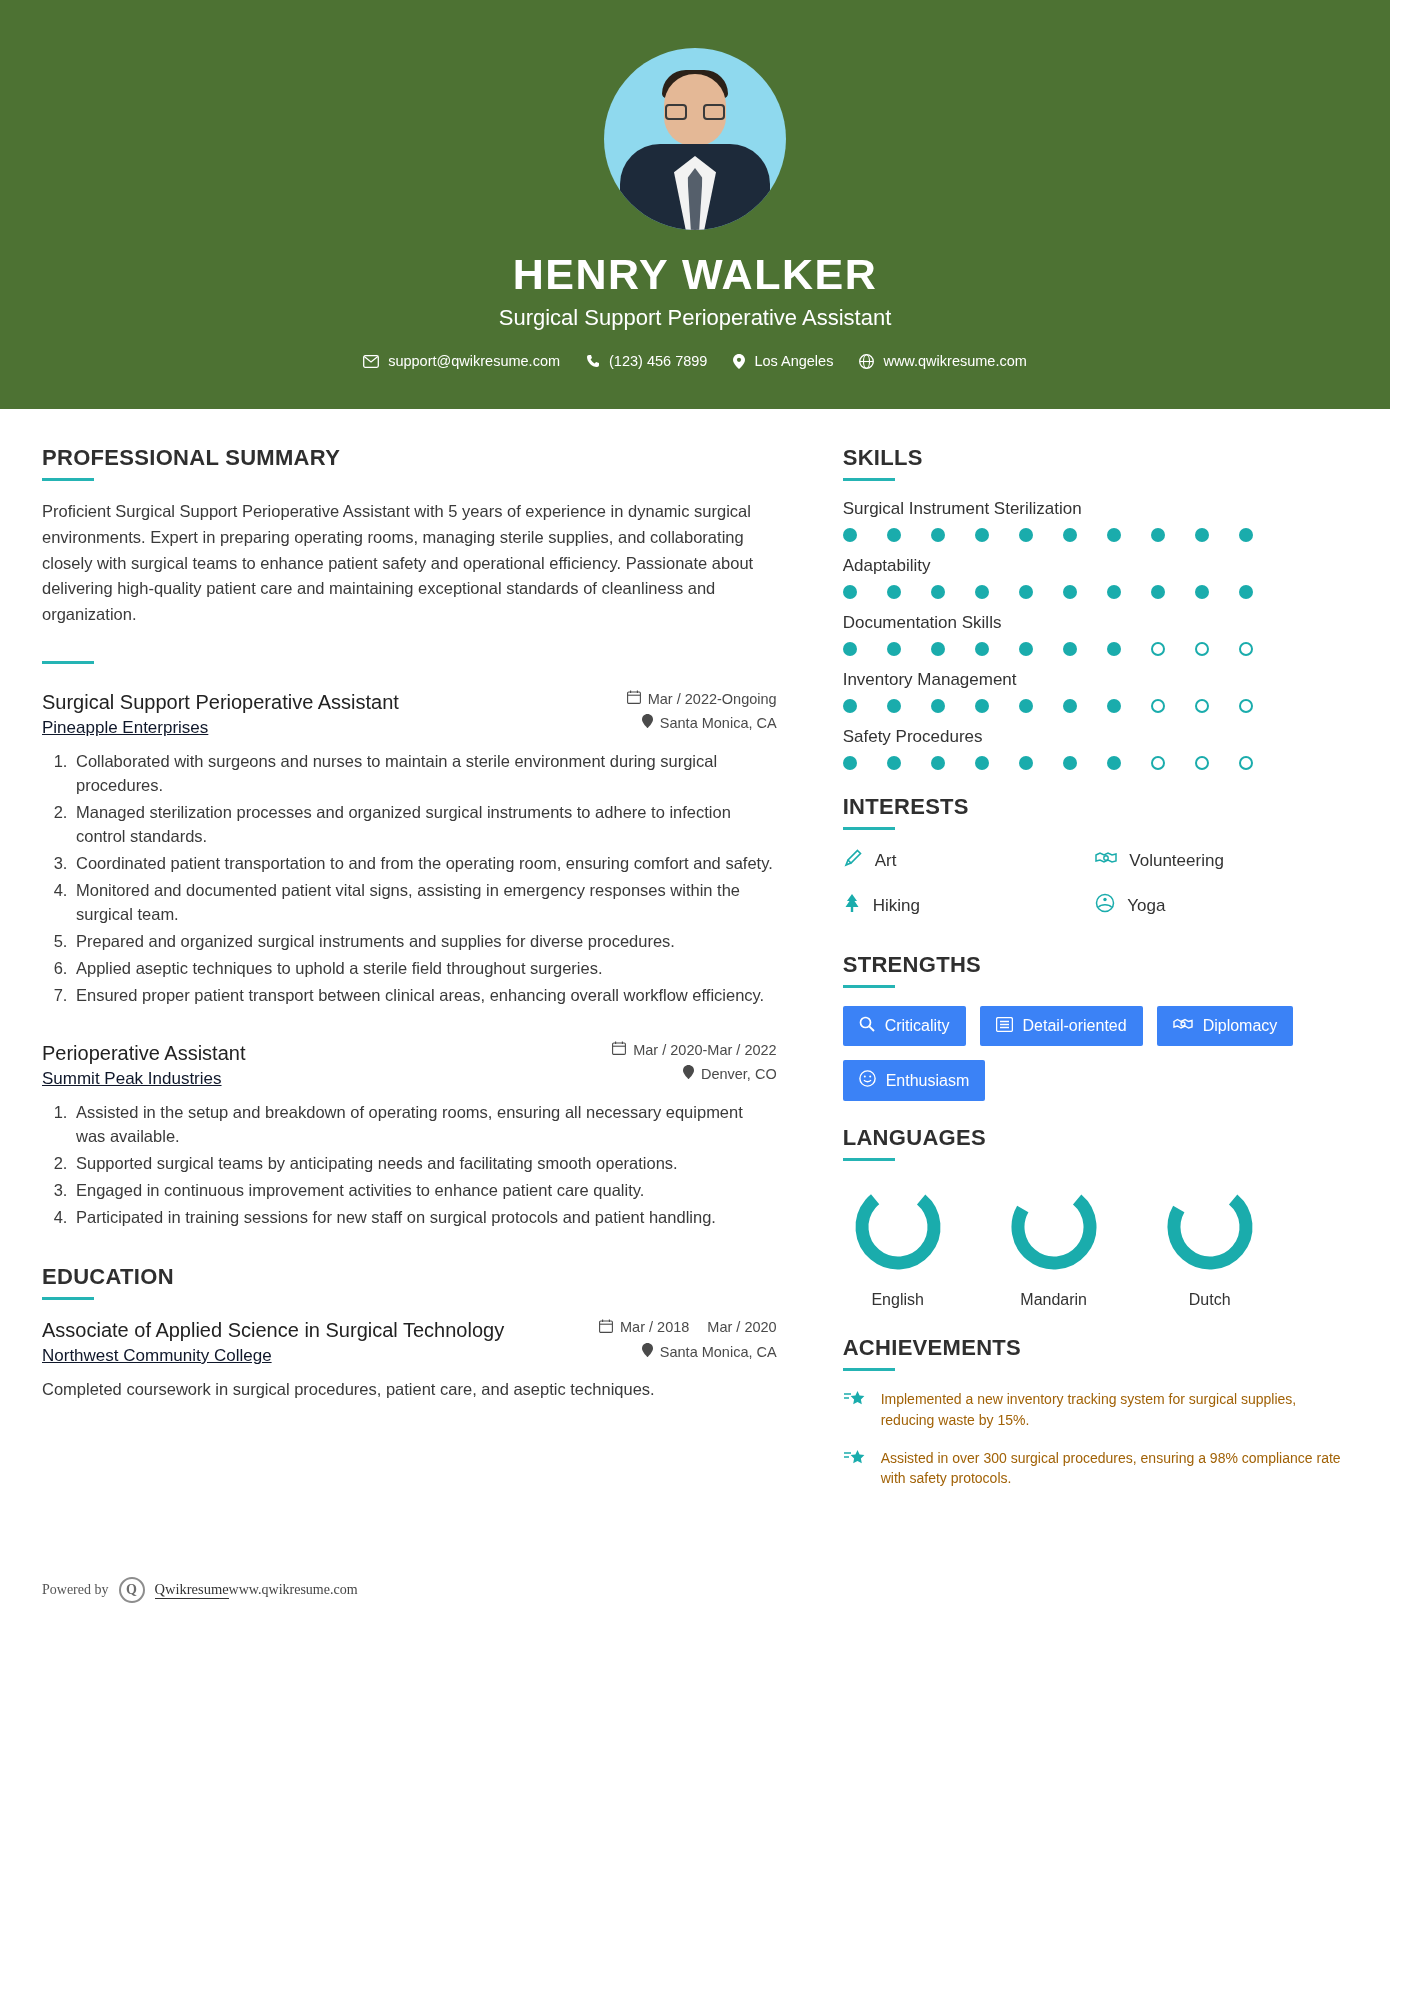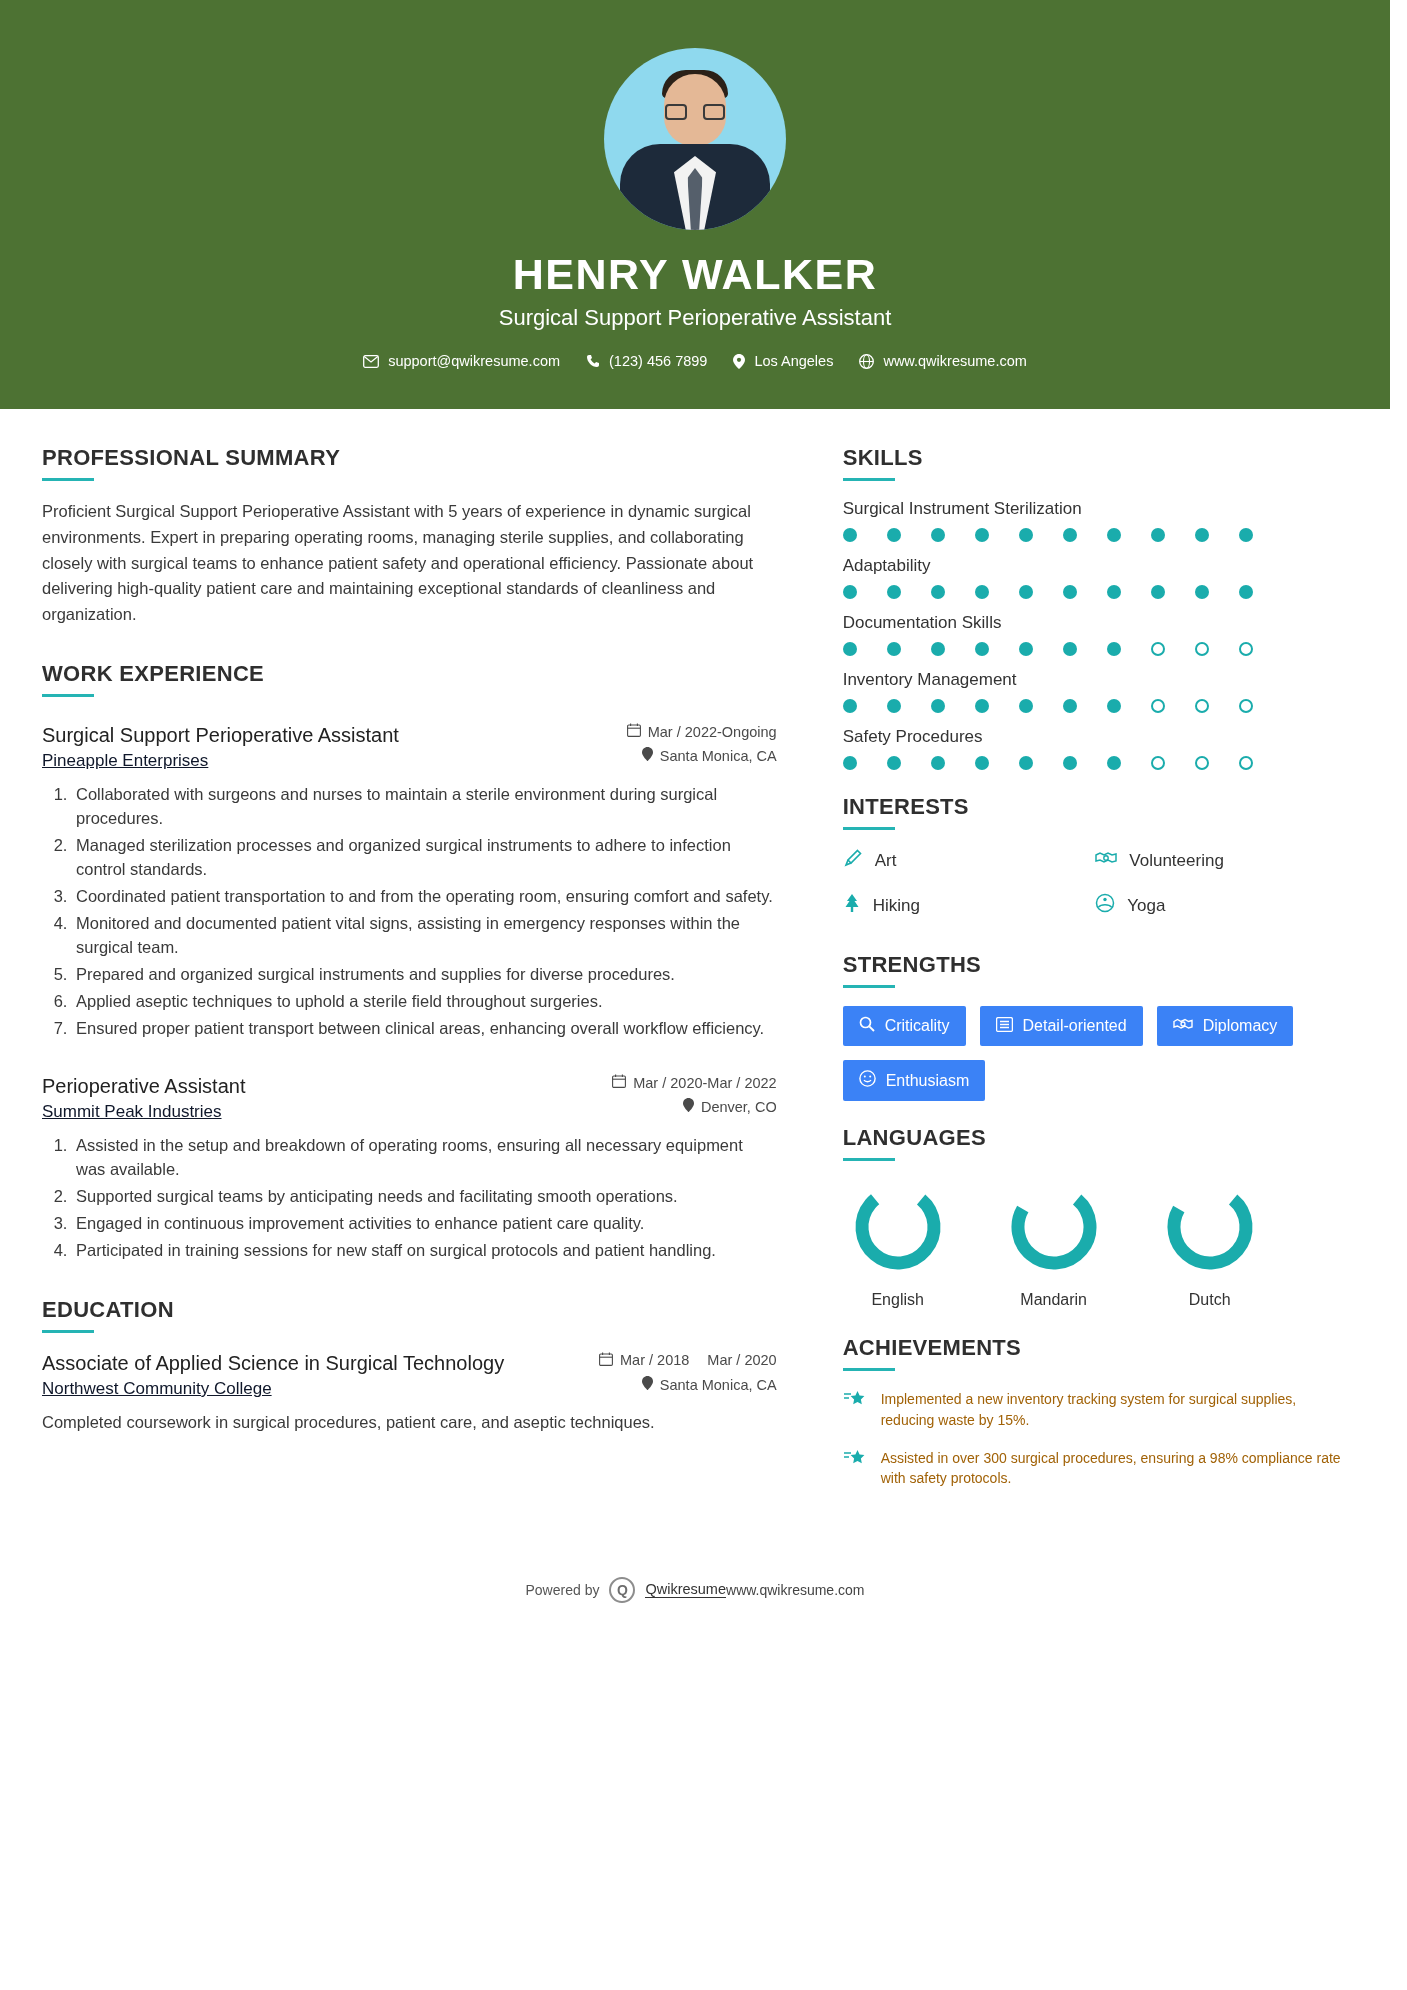--- a/index.html
+++ b/index.html
@@ -185,23 +185,24 @@
 
   .achievements { margin-top: 4px; }
   .ach {
     display: flex; gap: 14px;
     margin-bottom: 18px;
   }
   .ach .txt { font-size: 14px; line-height: 1.45; color: #a16207; }
 
   
   .footer {
-    display: flex; justify-content: center; align-items: center;
+    display: flex; justify-content: flex-start; align-items: center;
     padding: 30px 42px 26px 42px;
     margin-top: 40px;
+    font-family: Liberation Serif, serif;
   }
   .powered { display: flex; align-items: center; gap: 10px; font-size: 14px; color: #555; }
   .qmark {
     width: 26px; height: 26px; border-radius: 50%;
     border: 2px solid #8d8d8d;
     display: flex; align-items: center; justify-content: center;
     font-size: 14px; color: #6d6d6d; font-weight: bold;
   }
   .qwik { color: #333; font-size: 14.5px; border-bottom: 1px solid #333; }
   .site { font-size: 14px; color: #444; }
@@ -269,21 +270,20 @@
 
     <div class="col-left">
 
       <div>
         <div class="sec-title">PROFESSIONAL SUMMARY</div>
         <div class="sec-rule"></div>
         <div class="summary-text">Proficient Surgical Support Perioperative Assistant with 5 years of experience in dynamic surgical environments. Expert in preparing operating rooms, managing sterile supplies, and collaborating closely with surgical teams to enhance patient safety and operational efficiency. Passionate about delivering high-quality patient care and maintaining exceptional standards of cleanliness and organization.</div>
       </div>
 
       <div class="sec-gap">
-        <div class="sec-title">WORK EXPERIENCE</div>
         <div class="sec-rule"></div>
 
         <div class="job">
           <div class="job-head">
             <div>
               <div class="job-title">Surgical Support Perioperative Assistant</div>
               <div class="job-company">Pineapple Enterprises</div>
             </div>
             <div class="job-meta">
               <div>

